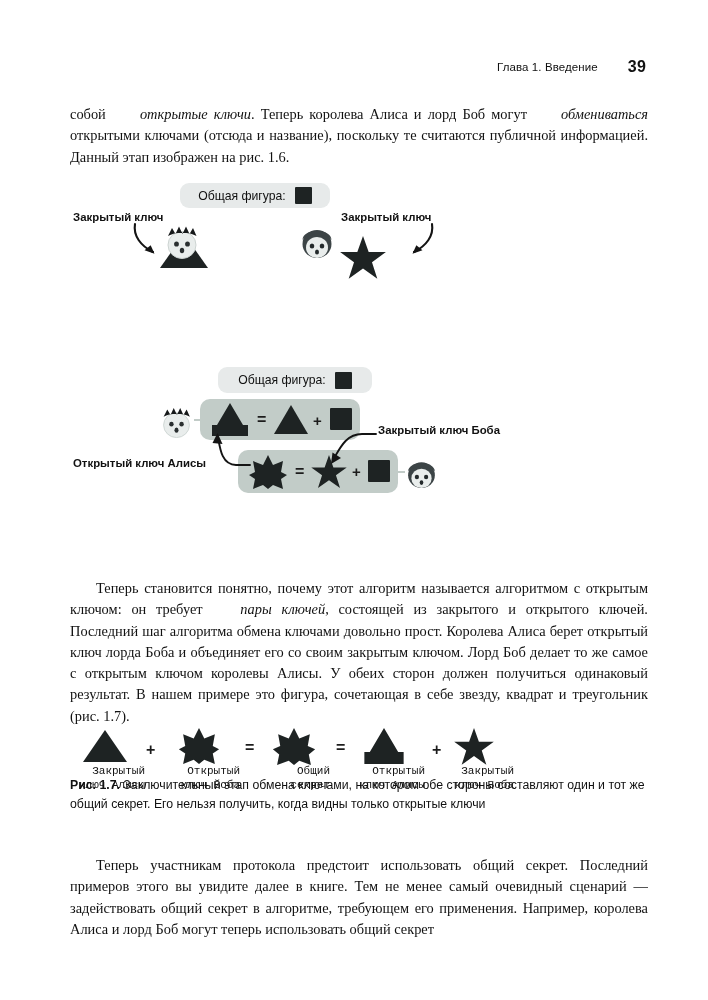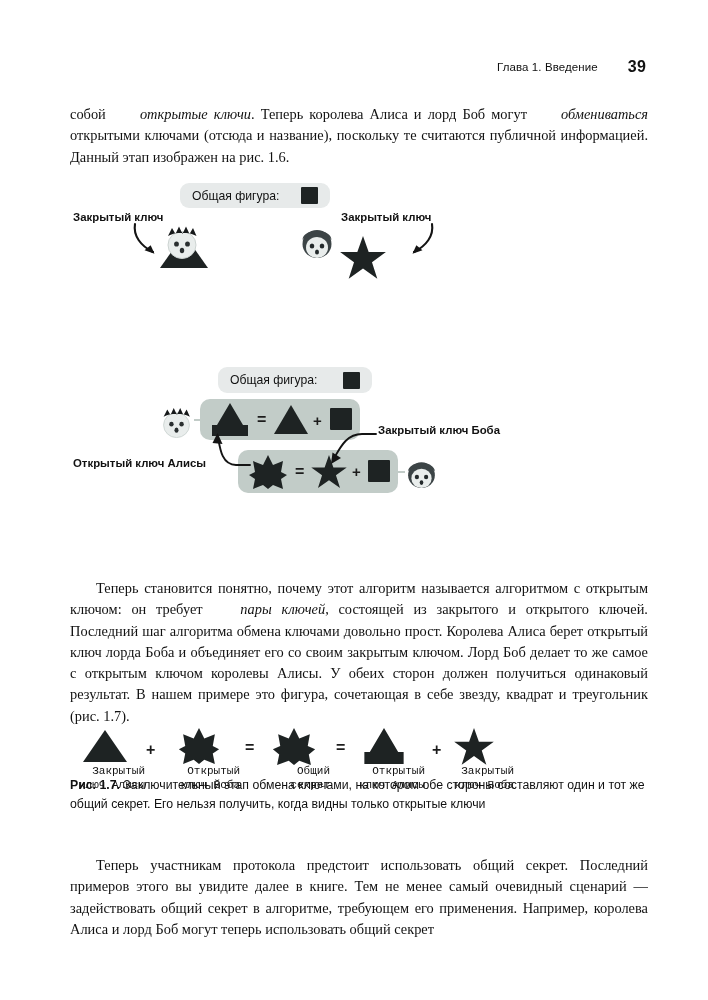--- a/index.html
+++ b/index.html
@@ -52,21 +52,21 @@
     color:#111;
   }
   .caption b{font-weight:bold;}
 
   
   .figure{position:absolute;}
   .pill{
     position:absolute;
     background:#e7eaea;
     border-radius:9px;
-    display:flex;align-items:center;justify-content:space-between;
+    display:flex;align-items:center;justify-content:center;
     gap:9px;
     font-family:"Liberation Sans", sans-serif;
     font-size:12.2px;
     color:#111;
     padding:0 12px;
   }
   .eqbox{
     position:absolute;
     background:#c2ccc8;
     border-radius:10px;

